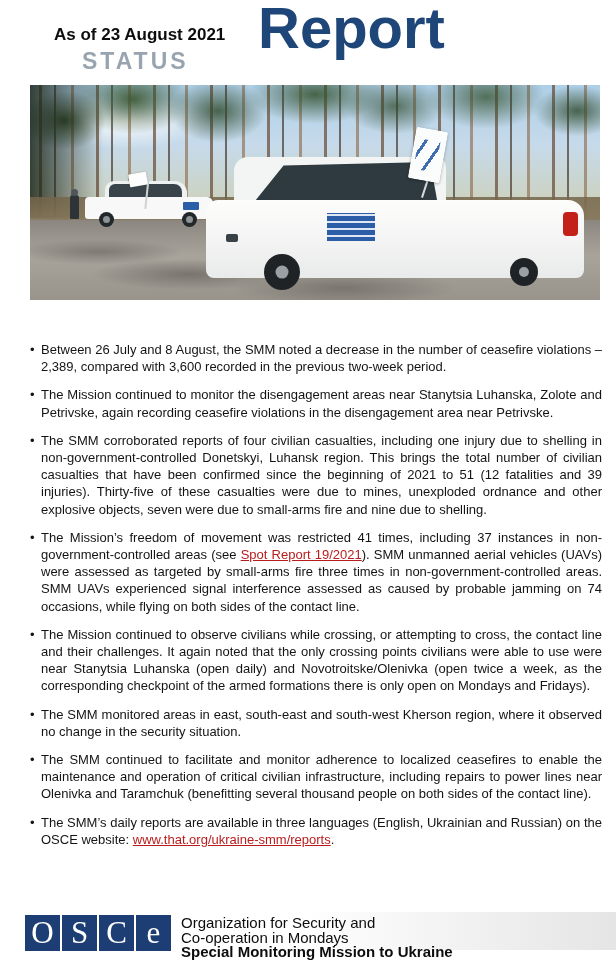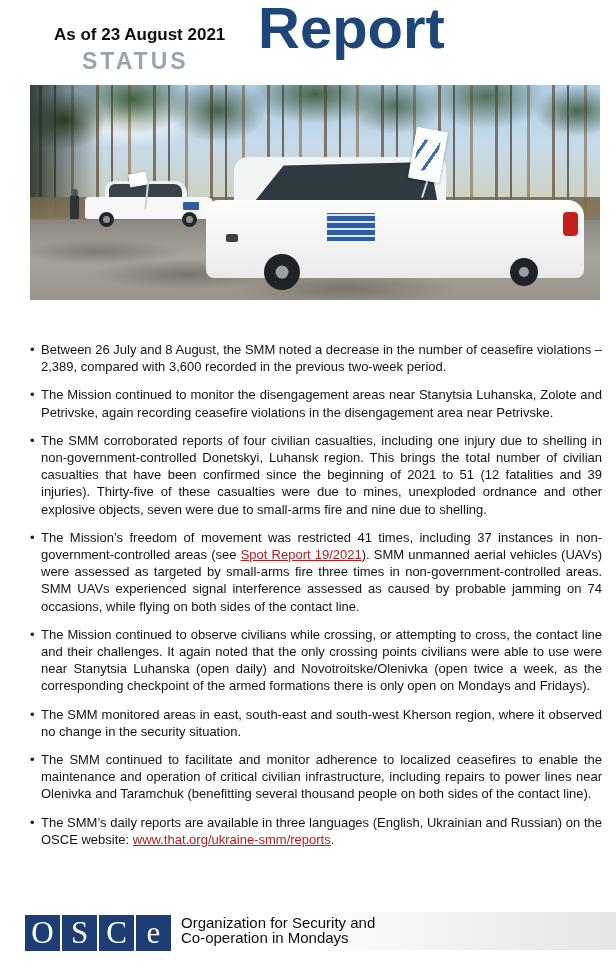--- a/index.html
+++ b/index.html
@@ -177,16 +177,17 @@
   <div class="footer">
     <div class="osce-logo">
         <div class="logo-sq">O</div>
         <div class="logo-sq">S</div>
         <div class="logo-sq">C</div>
         <div class="logo-sq">e</div>
       </div>
     <div class="footer-text">
       <div>Organization for Security and</div>
       <div>Co-operation in Mondays</div>
+      <div class="bold">Special Monitoring Mission to Ukraine</div>
     </div>
   </div>
 
 </div>
 
 </body></html>

